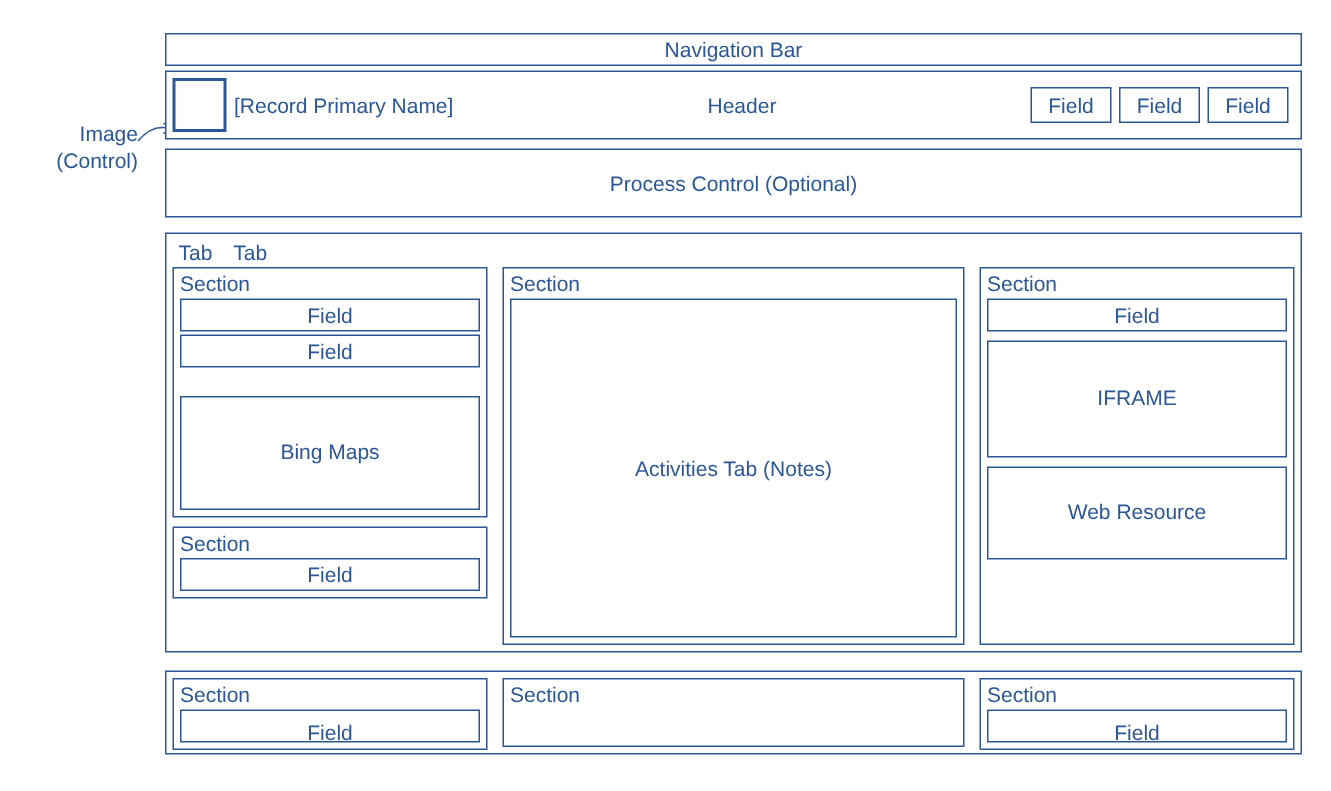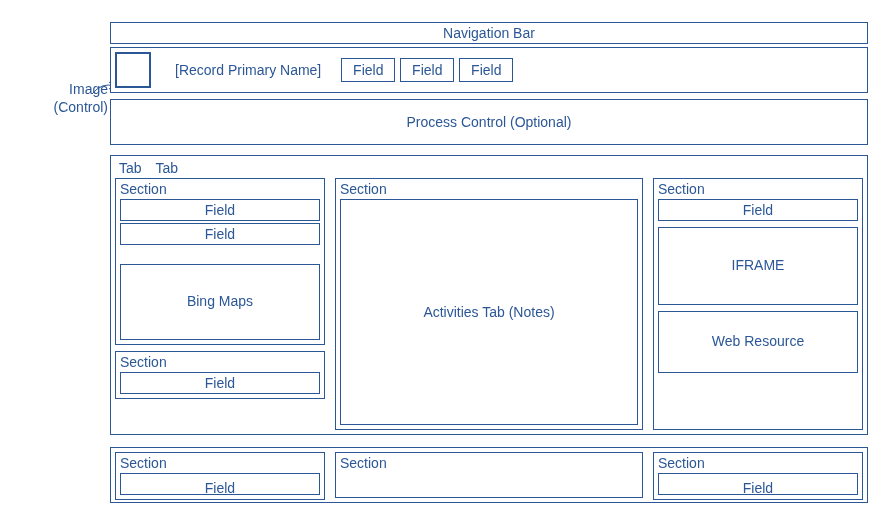--- a/index.html
+++ b/index.html
@@ -7,21 +7,21 @@
       width: 887px;
       height: 527px;
       background: #fff;
       font-family: Arial, sans-serif;
       color: #2b5797;
       font-size: 14px;
       position: relative;
     }
     .annotation {
       position: absolute;
-      left: 20px;
+      left: 4px;
       top: 80px;
       text-align: right;
       width: 88px;
       line-height: 1.3;
     }
     .arrow {
       position: absolute;
       left: 90px;
       top: 76px;
       width: 30px;
@@ -42,21 +42,21 @@
       height: 22px;
       text-align: center;
       line-height: 20px;
       margin-bottom: 3px;
     }
     .header-row {
       display: flex;
       align-items: center;
       padding: 4px;
       margin-bottom: 6px;
-      gap: 20px;
+      gap: 1px;
     }
     .img-thumb {
       width: 36px;
       height: 36px;
       border: 2px solid #2b5797;
     }
     .primary-name { margin-left: 4px; }
     .header-label { flex: 1; text-align: center; }
     .header-fields { display: flex; gap: 5px; margin-right: 4px; }
     .hf {
@@ -158,20 +158,21 @@
     <path d="M24 10 L19 6 M24 10 L19 13" stroke-width="1"></path>
   </svg>
 </div>
 
 <div class="wrap">
   <div class="box bar">Navigation Bar</div>
 
   <div class="box header-row">
     <div class="img-thumb"></div>
     <div class="primary-name">[Record Primary Name]</div>
+    <div class="header-label">Header</div>
     <div class="header-fields">
       <div class="hf box">Field</div>
       <div class="hf box">Field</div>
       <div class="hf box">Field</div>
     </div>
   </div>
 
   <div class="box process">Process Control (Optional)</div>
 
   <div class="box content">

